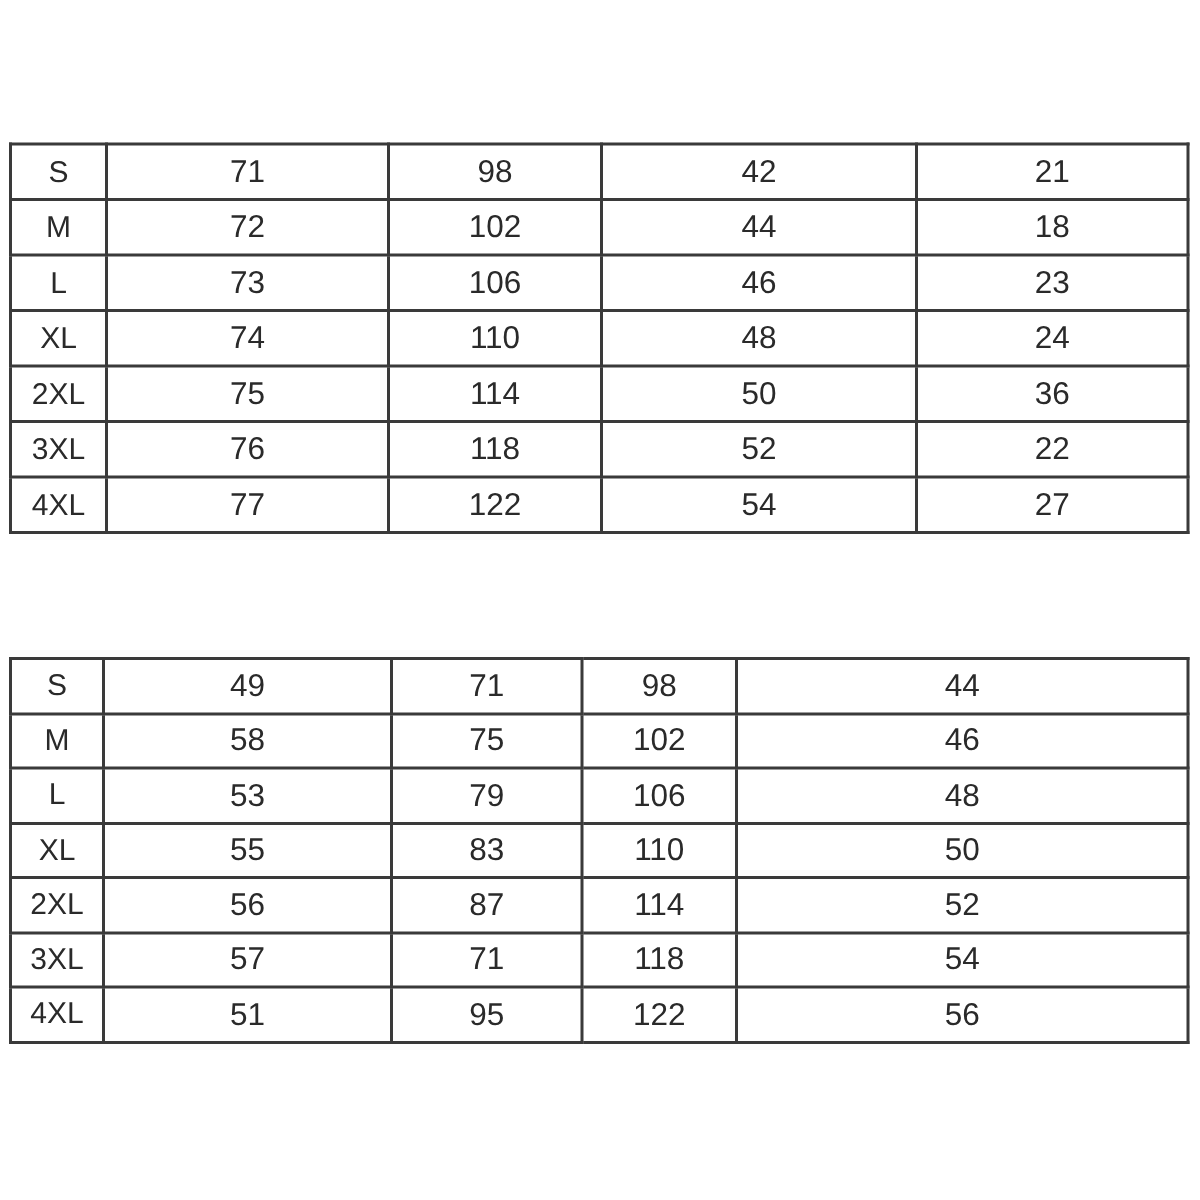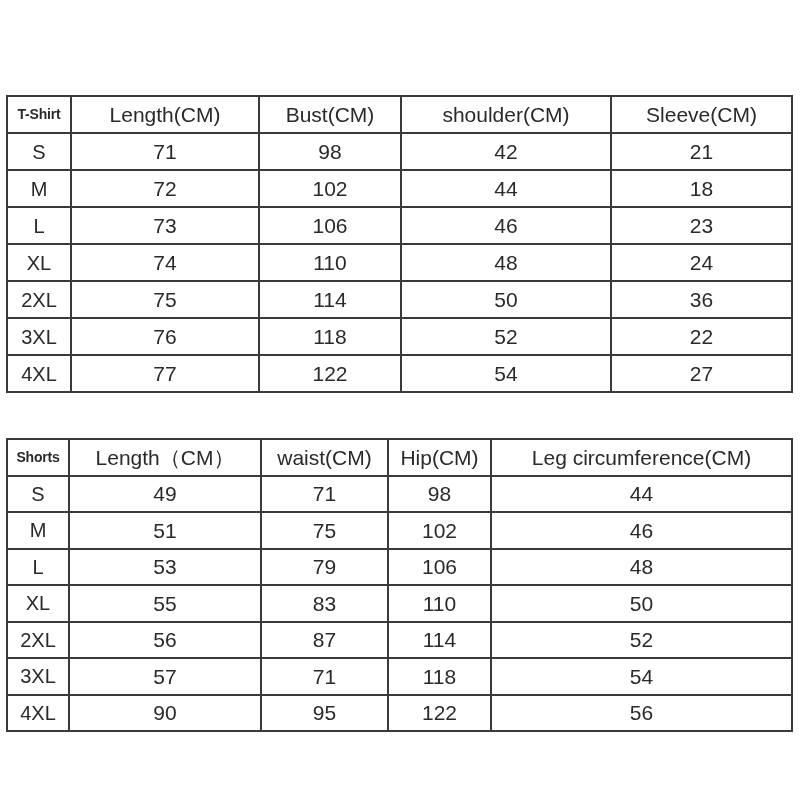--- a/index.html
+++ b/index.html
@@ -83,27 +83,20 @@
 
 <table class="size-table" id="tshirt-table">
   <colgroup>
     <col class="c0">
       <col class="c1">
       <col class="c2">
       <col class="c3">
       <col class="c4">
   </colgroup>
   <tbody>
-    <tr>
-      <td class="corner-label">T-Shirt</td>
-      <td class="header-cell">Length(CM)</td>
-      <td class="header-cell">Bust(CM)</td>
-      <td class="header-cell">shoulder(CM)</td>
-      <td class="header-cell">Sleeve(CM)</td>
-    </tr>
 
     <tr>
       <td class="size-code">S</td>
       <td>71</td>
       <td>98</td>
       <td>42</td>
       <td>21</td>
     </tr>
     <tr>
       <td class="size-code">M</td>
@@ -152,38 +145,31 @@
 
 <table class="size-table" id="shorts-table">
   <colgroup>
     <col class="c0">
       <col class="c1">
       <col class="c2">
       <col class="c3">
       <col class="c4">
   </colgroup>
   <tbody>
-    <tr>
-      <td class="corner-label">Shorts</td>
-      <td class="header-cell">Length（CM）</td>
-      <td class="header-cell">waist(CM)</td>
-      <td class="header-cell">Hip(CM)</td>
-      <td class="header-cell">Leg circumference(CM)</td>
-    </tr>
 
     <tr>
       <td class="size-code">S</td>
       <td>49</td>
       <td>71</td>
       <td>98</td>
       <td>44</td>
     </tr>
     <tr>
       <td class="size-code">M</td>
-      <td>51</td>
+      <td>58</td>
       <td>75</td>
       <td>102</td>
       <td>46</td>
     </tr>
     <tr>
       <td class="size-code">L</td>
       <td>53</td>
       <td>79</td>
       <td>106</td>
       <td>48</td>
@@ -204,19 +190,19 @@
     </tr>
     <tr>
       <td class="size-code">3XL</td>
       <td>57</td>
       <td>71</td>
       <td>118</td>
       <td>54</td>
     </tr>
     <tr>
       <td class="size-code">4XL</td>
-      <td>90</td>
+      <td>51</td>
       <td>95</td>
       <td>122</td>
       <td>56</td>
     </tr>
   </tbody>
 </table>
 
 </body></html>

